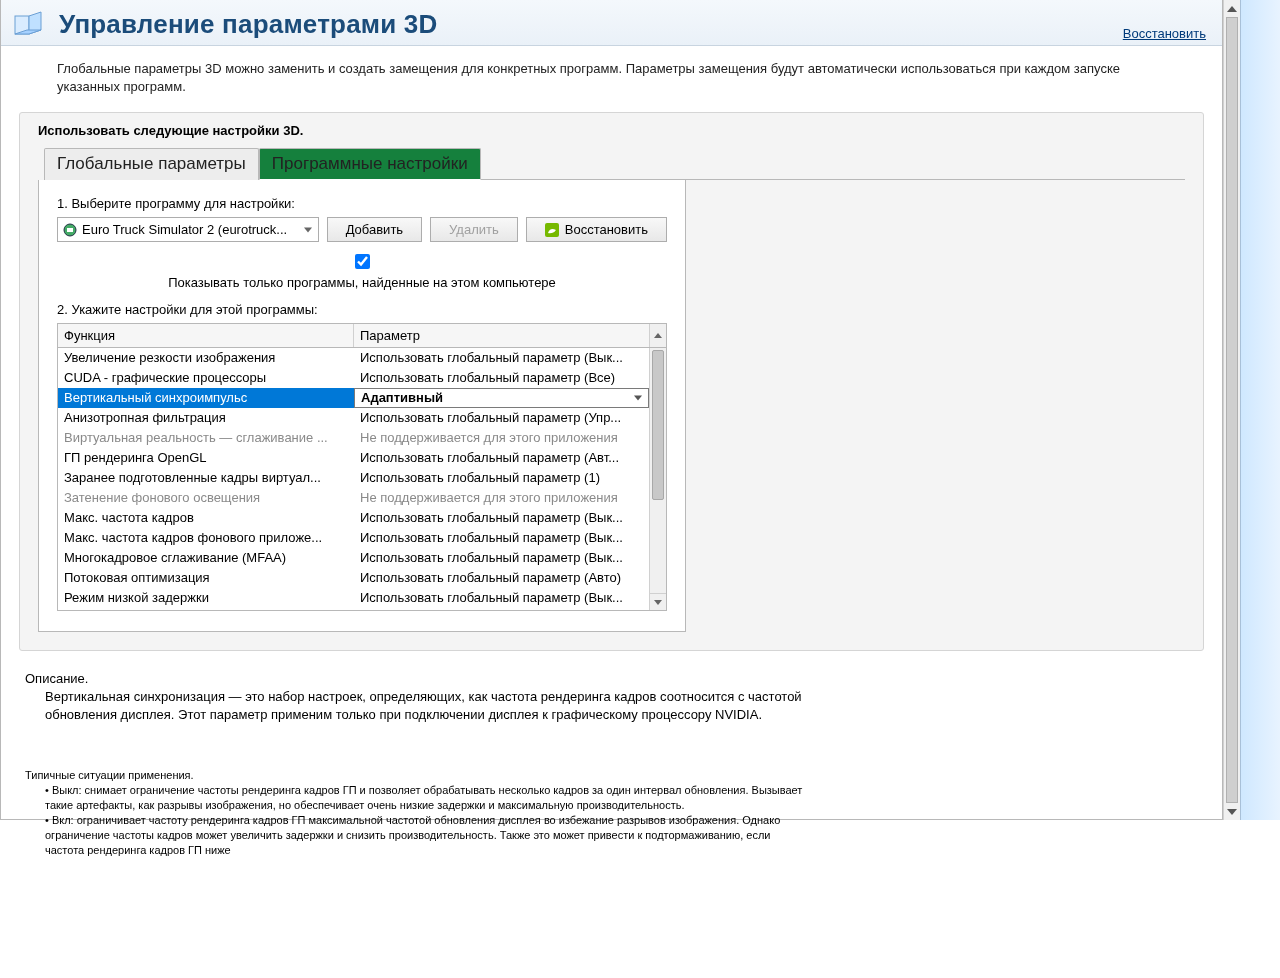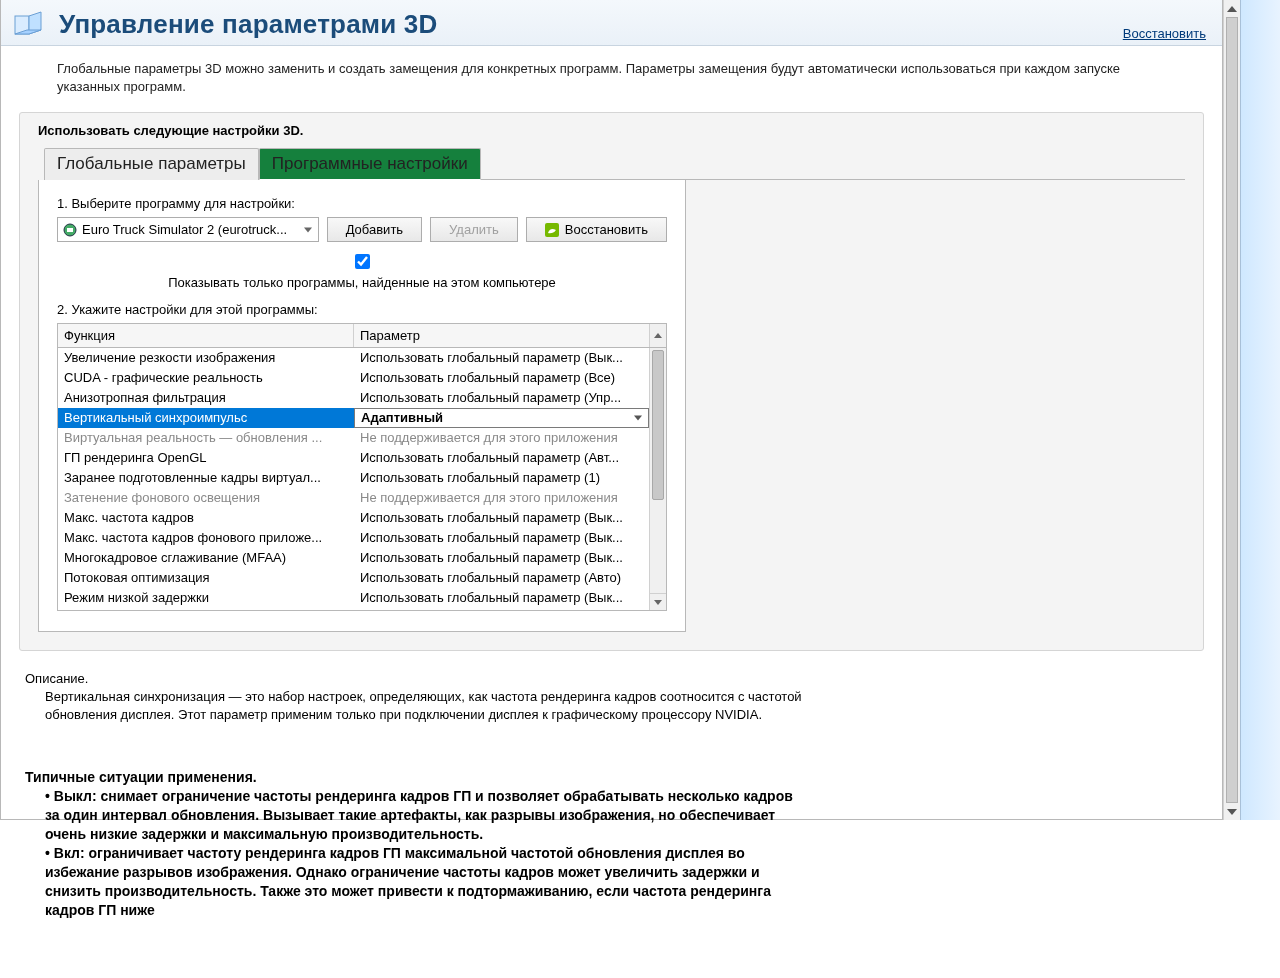--- a/index.html
+++ b/index.html
@@ -271,22 +271,21 @@
   .description-block .heading{
     margin-bottom:2px;
   }
   .description-block .body{
     margin-left:20px;
     width: 760px;
     line-height:1.35;
   }
   .usage-block {
     padding: 46px 24px 0 24px;
-    font-size: 14px;
-    font-weight: bold;
+    font-size: 11px;
   }
   .usage-block .heading{margin-bottom:2px;}
   .usage-block .body{
     margin-left:20px;
     width: 760px;
     line-height:1.35;
   }
   .outer-scrollbar {
     width: 17px;
     background: #f0f0f0;
@@ -379,33 +378,33 @@
             <div class="col2">Параметр</div>
             <div class="scroll-head"></div>
           </div>
           <div class="settings-body">
             <div class="rows-wrap" id="rows-wrap">
                 <div class="row">
                   <div class="col1">Увеличение резкости изображения</div>
                   <div class="col2">Использовать глобальный параметр (Вык...</div>
                 </div>
                 <div class="row">
-                  <div class="col1">CUDA - графические реальность</div>
+                  <div class="col1">CUDA - графические процессоры</div>
                   <div class="col2">Использовать глобальный параметр (Все)</div>
-                </div>
-                <div class="row">
-                  <div class="col1">Анизотропная фильтрация</div>
-                  <div class="col2">Использовать глобальный параметр (Упр...</div>
                 </div>
                 <div class="row selected">
                   <div class="col1">Вертикальный синхроимпульс</div>
                   <div class="col2">Адаптивный</div>
                 </div>
+                <div class="row">
+                  <div class="col1">Анизотропная фильтрация</div>
+                  <div class="col2">Использовать глобальный параметр (Упр...</div>
+                </div>
                 <div class="row disabled">
-                  <div class="col1">Виртуальная реальность — обновления ...</div>
+                  <div class="col1">Виртуальная реальность — сглаживание ...</div>
                   <div class="col2">Не поддерживается для этого приложения</div>
                 </div>
                 <div class="row">
                   <div class="col1">ГП рендеринга OpenGL</div>
                   <div class="col2">Использовать глобальный параметр (Авт...</div>
                 </div>
                 <div class="row">
                   <div class="col1">Заранее подготовленные кадры виртуал...</div>
                   <div class="col2">Использовать глобальный параметр (1)</div>
                 </div>

